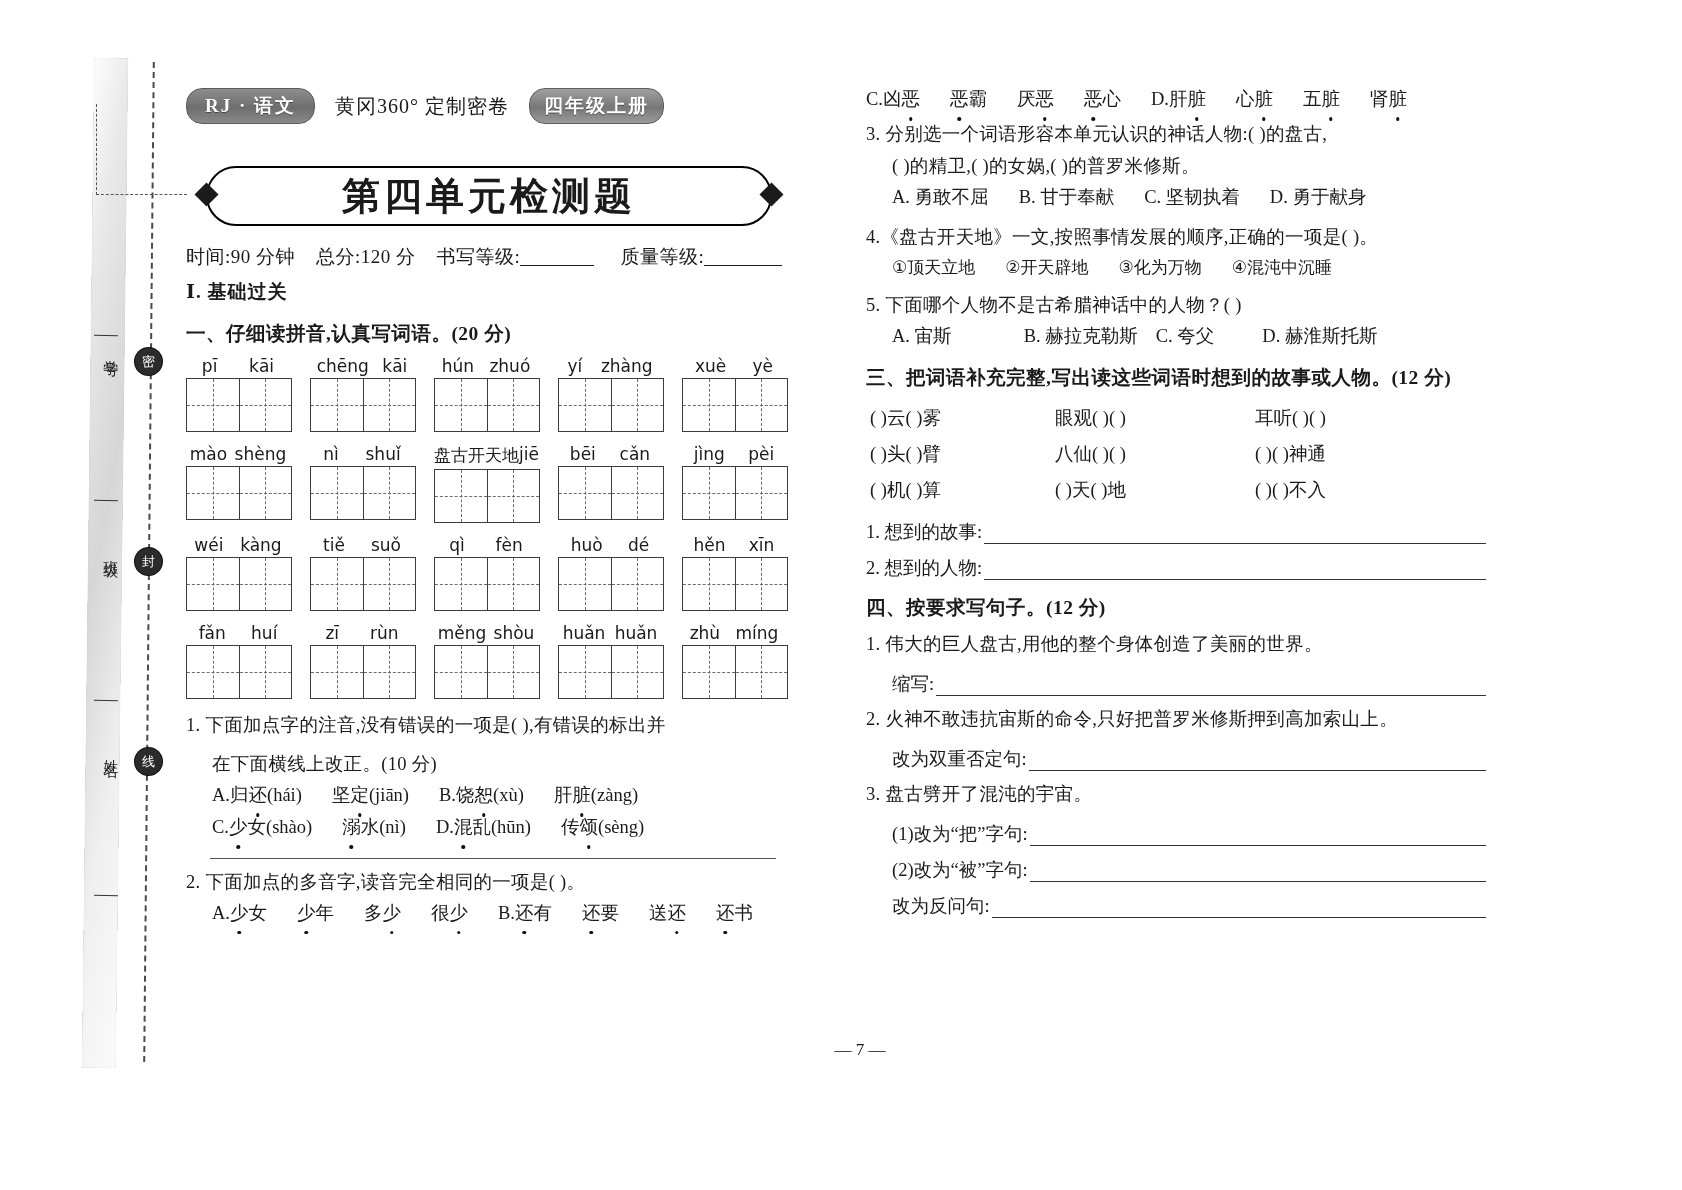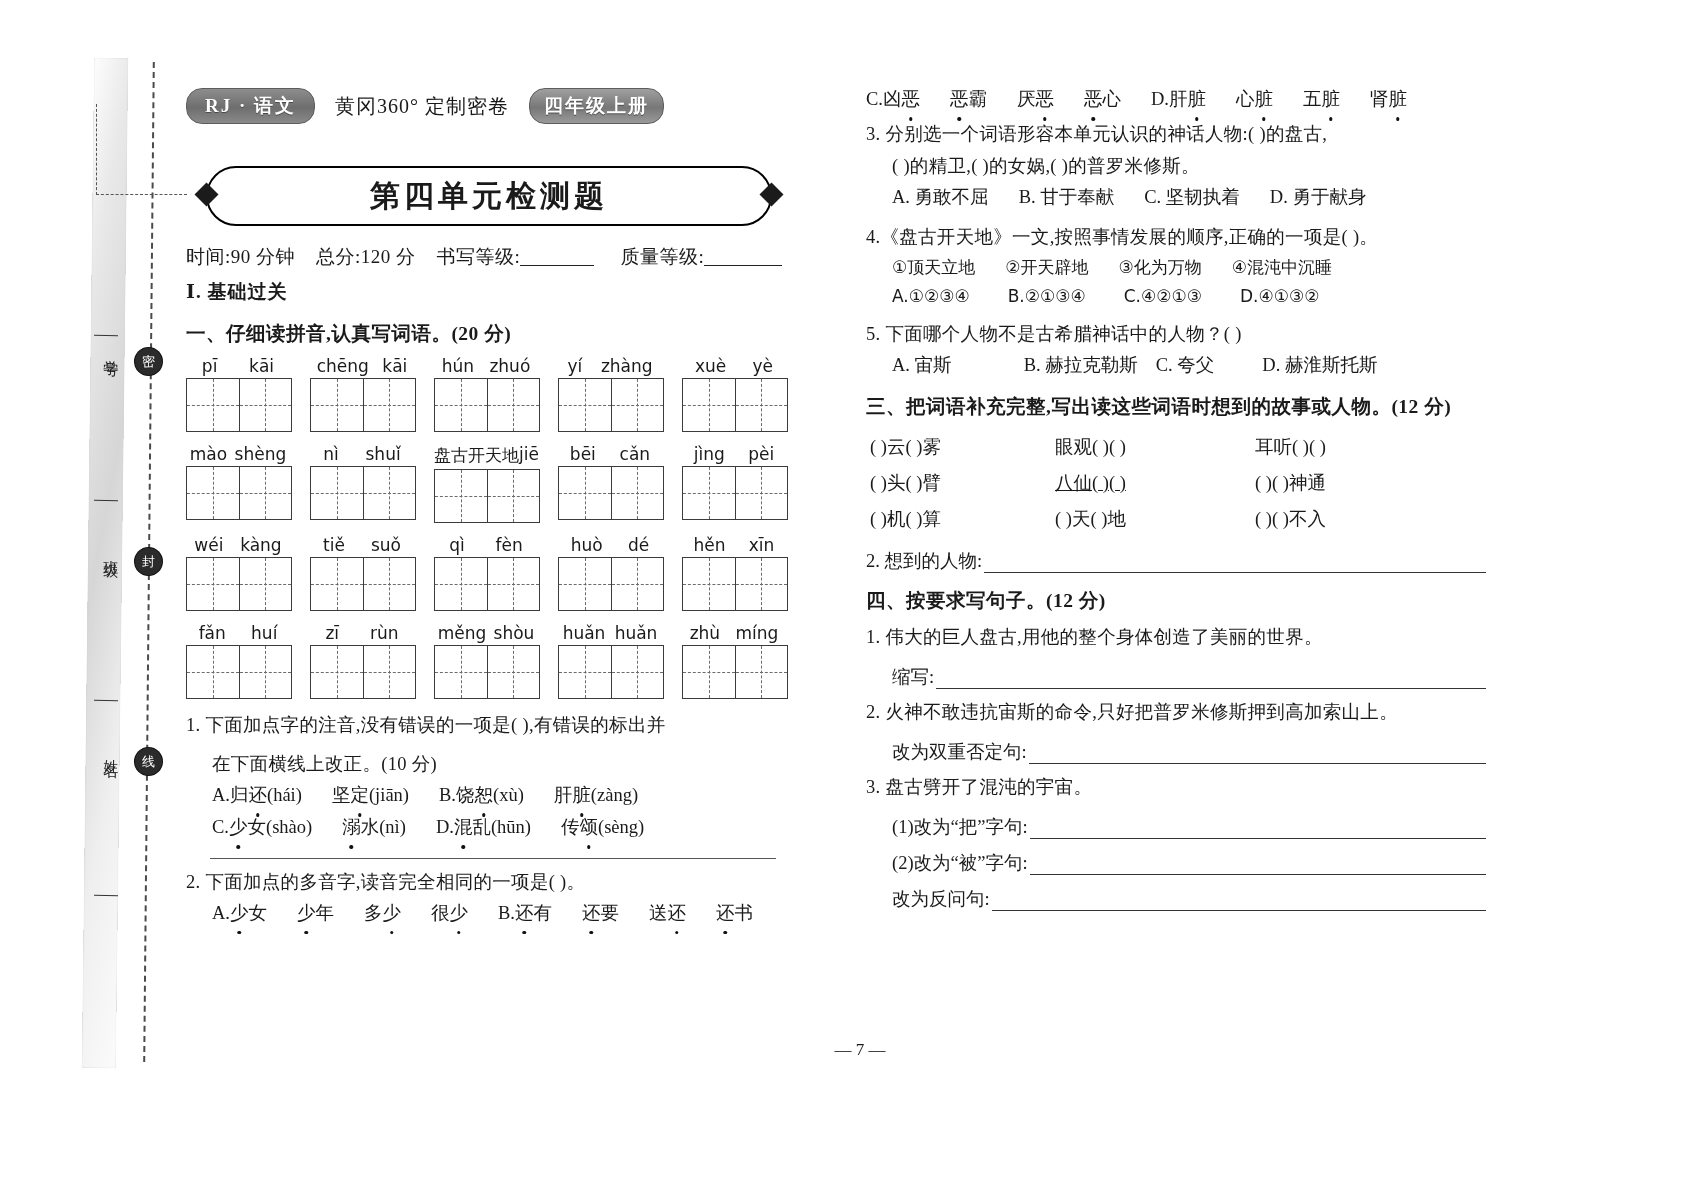--- a/index.html
+++ b/index.html
@@ -62,21 +62,21 @@
     background:linear-gradient(180deg,#a0a0a0,#777 55%,#9a9a9a);
     color:#fff;font-size:19px;letter-spacing:2px;font-weight:bold;
     text-shadow:0 1px 0 #4a4a4a;border:1px solid #5d5d5d;vertical-align:middle;
   }
 
   .title-wrap{position:relative;margin-top:18px;height:62px;}
   .title-box{
     position:absolute;left:20px;right:14px;top:0;height:56px;
     border:2.5px solid #000;border-radius:30px;
     display:flex;align-items:center;justify-content:center;
-    font-size:30px;font-weight:bold;letter-spacing:4px;
+    font-size:38px;font-weight:bold;letter-spacing:4px;
   }
   .dia{
     position:absolute;top:20px;width:17px;height:17px;background:#1b1b1b;
     transform:rotate(45deg);
   }
   .dia.l{left:12px;} .dia.r{right:6px;}
   .elbow{
     position:absolute;left:-90px;top:-62px;width:90px;height:90px;
     border-left:1.6px dashed #555;border-bottom:1.6px dashed #555;
   }
@@ -443,54 +443,52 @@
       <span class="opt" style="margin-right:0;">D. 勇于献身</span>
     </div>
 
     <div class="q">4.《盘古开天地》一文,按照事情发展的顺序,正确的一项是(        )。</div>
     <div class="opts">
       <span class="opt circled">①顶天立地</span>
       <span class="opt circled">②开天辟地</span>
       <span class="opt circled">③化为万物</span>
       <span class="opt circled" style="margin-right:0;">④混沌中沉睡</span>
     </div>
-    <div class="opts">
-      <span class="opt circled" style="margin-right:38px;">A.①②③④</span>
-      <span class="opt circled" style="margin-right:38px;">B.②①③④</span>
-      <span class="opt circled" style="margin-right:38px;">C.④②①③</span>
-      <span class="opt circled" style="margin-right:0;">D.④①③②</span>
-    </div>
 
     <div class="q">5. 下面哪个人物不是古希腊神话中的人物？(        )</div>
     <div class="opts">
       <span class="opt" style="margin-right:72px;">A. 宙斯</span>
       <span class="opt" style="margin-right:18px;">B. 赫拉克勒斯</span>
       <span class="opt" style="margin-right:48px;">C. 夸父</span>
       <span class="opt" style="margin-right:16px;">D. 赫淮斯托斯</span>
     </div>
 
     <div class="sec-head" style="margin-top:11px;">三、把词语补充完整,写出读这些词语时想到的故事或人物。(12 分)</div>
 
     <div class="fill-row">
       <span class="it" style="width:185px;">(    )云(    )雾</span>
       <span class="it" style="width:200px;">眼观(    )(    )</span>
       <span class="it">耳听(    )(    )</span>
     </div>
     <div class="fill-row">
       <span class="it" style="width:185px;">(    )头(    )臂</span>
-      <span class="it" style="width:200px;text-decoration:underline;">八仙(    )(    )</span>
+      <span class="it" style="width:200px;">八仙(    )(    )</span>
       <span class="it">(    )(    )神通</span>
     </div>
     <div class="fill-row">
       <span class="it" style="width:185px;">(    )机(    )算</span>
       <span class="it" style="width:200px;">(    )天(    )地</span>
       <span class="it">(    )(    )不入</span>
     </div>
 
     <div class="ansline">
+      <span class="lbl">1. 想到的故事:</span>
+      <span class="ln"></span>
+    </div>
+    <div class="ansline">
       <span class="lbl">2. 想到的人物:</span>
       <span class="ln"></span>
     </div>
 
     <div class="sec-head" style="margin-top:14px;">四、按要求写句子。(12 分)</div>
 
     <div class="q" style="margin-top:6px;">
       <span>1.</span>
       <span>伟大的巨人盘古,用他的整个身体创造了美丽的世界。</span>
     </div>

